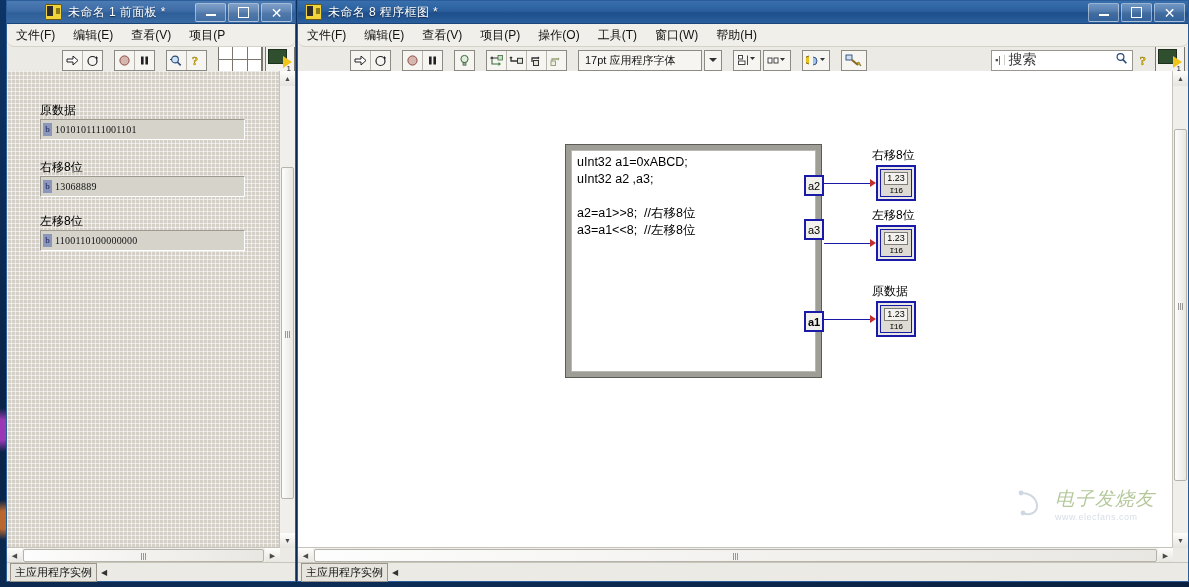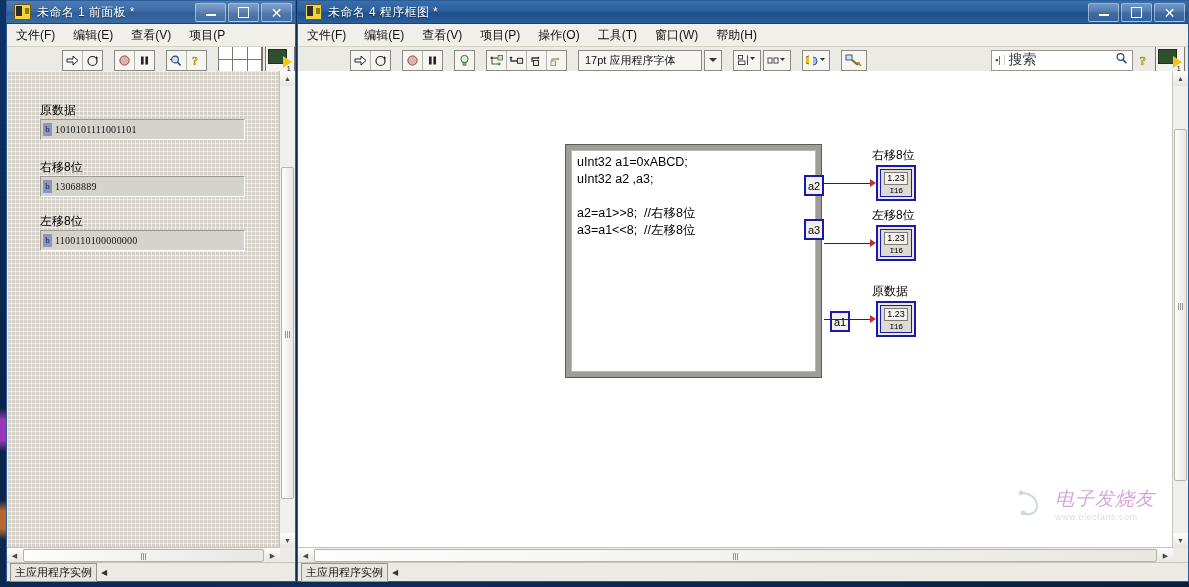--- a/index.html
+++ b/index.html
@@ -22,38 +22,39 @@
     background:#eceae4;
     box-shadow:0 0 0 1px rgba(255,255,255,.25) inset;
   }
   .titlebar{height:22px;position:relative;
     background:linear-gradient(180deg,#3a6fad 0%,#2b5f9e 45%,#1e4f8c 55%,#2a5e9c 100%);
     border-bottom:1px solid #1b4478;
     display:flex;align-items:center;
   }
   .titlebar.inactive{
     background:linear-gradient(180deg,#4d7cb4 0%,#3c6ba6 45%,#2f5f99 55%,#3a6aa4 100%);
+    padding-left:31px;
   }
   .tb-icon{width:15px;height:14px;margin-left:7px;margin-right:6px;flex:none;position:relative;
     background:#f2d43a;border:1px solid #6a5a10;border-radius:1px;}
   .tb-icon::before{content:"";position:absolute;left:1px;top:1px;width:6px;height:10px;background:#2c2c2c;}
   .tb-icon::after{content:"";position:absolute;right:1px;top:3px;width:4px;height:6px;background:#8a7a18;}
   .tb-title{color:#ffffff;font-size:12px;letter-spacing:.4px;
     text-shadow:0 1px 1px rgba(0,0,0,.55);white-space:nowrap;}
   .tb-btns{position:absolute;right:3px;top:2px;display:flex;gap:2px;}
   .tb-btn{width:29px;height:17px;border:1px solid rgba(255,255,255,.45);border-radius:2px;
     background:linear-gradient(180deg,rgba(255,255,255,.30),rgba(255,255,255,.05));
     display:flex;align-items:center;justify-content:center;color:#fff;font-size:11px;line-height:1;}
   .tb-btn .gm{display:block;width:10px;height:2px;background:#fff;margin-top:5px;}
   .tb-btn .gx{display:block;width:9px;height:9px;border:1.5px solid #fff;}
   .tb-btn .gc{font-size:14px;font-weight:bold;}
 
   
   .menubar{height:22px;display:flex;align-items:center;
-    background:#f1efe9;border-bottom:1px solid #d6d2c8;overflow:hidden;}
+    background:#f1efe9;border-bottom:1px solid #d6d2c8;overflow:hidden;border-radius:7px;}
   .menu-item{font-size:12px;color:#111;padding:2px 9px;white-space:nowrap;}
   
   .toolbar{height:26px;display:flex;align-items:center;gap:2px;
     background:#eceae4;border-bottom:1px solid #c9c5bb;padding-left:4px;overflow:hidden;}
   .tbtn{width:19px;height:19px;border:1px solid #8b8b84;background:#f6f5f1;
     display:flex;align-items:center;justify-content:center;font-size:11px;color:#222;position:relative;}
   .tbtn.flat{border:none;background:transparent;}
   .sep{width:7px;}
   .grp{display:flex;border:1px solid #8b8b84;background:#f6f5f1;}
   .grp .tbtn{border:none;border-right:1px solid #b9b6ad;}
@@ -140,21 +141,21 @@
     border:1px solid #1d2f1d;}
   .lv-icon .lv-tri{position:absolute;right:2px;top:9px;width:0;height:0;
     border-top:6px solid transparent;border-bottom:6px solid transparent;border-left:9px solid #f0c419;}
   .lv-icon .lv-n{position:absolute;right:3px;bottom:0px;font-size:8px;color:#222;}
   .grid4{width:46px;height:28px;box-sizing:border-box;border:1px solid #7a766d;background:#fff;
     display:grid;grid-template-columns:repeat(3,1fr);grid-template-rows:repeat(2,1fr);}
   .grid4 div{border-right:1px solid #7a766d;border-bottom:1px solid #7a766d;}
 
   .watermark{position:absolute;right:6px;bottom:14px;width:150px;height:48px;opacity:.42;
     pointer-events:none;}
-  .wm-text{font-size:19px;color:#a21caf;font-family:"Liberation Serif",serif;font-style:italic;
+  .wm-text{font-size:19px;color:#4d7c0f;font-family:"Liberation Serif",serif;font-style:italic;
     letter-spacing:1px;}
   .wm-url{font-size:9px;color:#9fb0c4;letter-spacing:.5px;}
 </style>
 </head>
 <body>
 
 <div id="desktop"></div>
 
 <div class="win" id="fpwin" style="left:6px;top:0px;width:290px;height:582px;">
 
@@ -283,21 +284,21 @@
   <div class="statusbar">
     <span class="sb-tab">主应用程序实例</span>
     <span class="sb-lsep">◀</span>
   </div>
 </div>
 
 <div class="win" id="bdwin" style="left:297px;top:0px;width:892px;height:582px;">
 
   <div class="titlebar">
     <span class="tb-icon"></span>
-    <span class="tb-title">未命名 4 程序框图 *</span>
+    <span class="tb-title">未命名 8 程序框图 *</span>
     <span class="tb-btns">
       <span class="tb-btn">
           <i class="gm"></i>
         </span>
       <span class="tb-btn">
           <i class="gx"></i>
         </span>
       <span class="tb-btn">
           <i class="gc">✕</i>
         </span>
@@ -458,21 +459,21 @@
       <div class="code-node" style="left:268px;top:74px;width:255px;height:232px;">
         <div class="code-text">uInt32 a1=0xABCD;
 uInt32 a2 ,a3;
 
 a2=a1&gt;&gt;8;  //右移8位
 a3=a1&lt;&lt;8;  //左移8位</div>
       </div>
 
       <div class="term" style="left:506px;top:104px;">a2</div>
       <div class="term" style="left:506px;top:148px;">a3</div>
-      <div class="term" style="left:532px;top:240px;">a1</div>
+      <div class="term" style="left:506px;top:240px;font-weight:bold;">a1</div>
 
       <div class="wire" style="left:526px;top:112px;width:48px;"></div>
       <div class="wire-arrow" style="left:572px;top:108px;"></div>
       <div class="wire" style="left:526px;top:172px;width:48px;"></div>
       <div class="wire-arrow" style="left:572px;top:168px;"></div>
       <div class="wire" style="left:526px;top:248px;width:48px;"></div>
       <div class="wire-arrow" style="left:572px;top:244px;"></div>
 
       <span class="ind-label" style="left:574px;top:76px;">右移8位</span>
       <div class="ind-node" style="left:578px;top:94px;">

